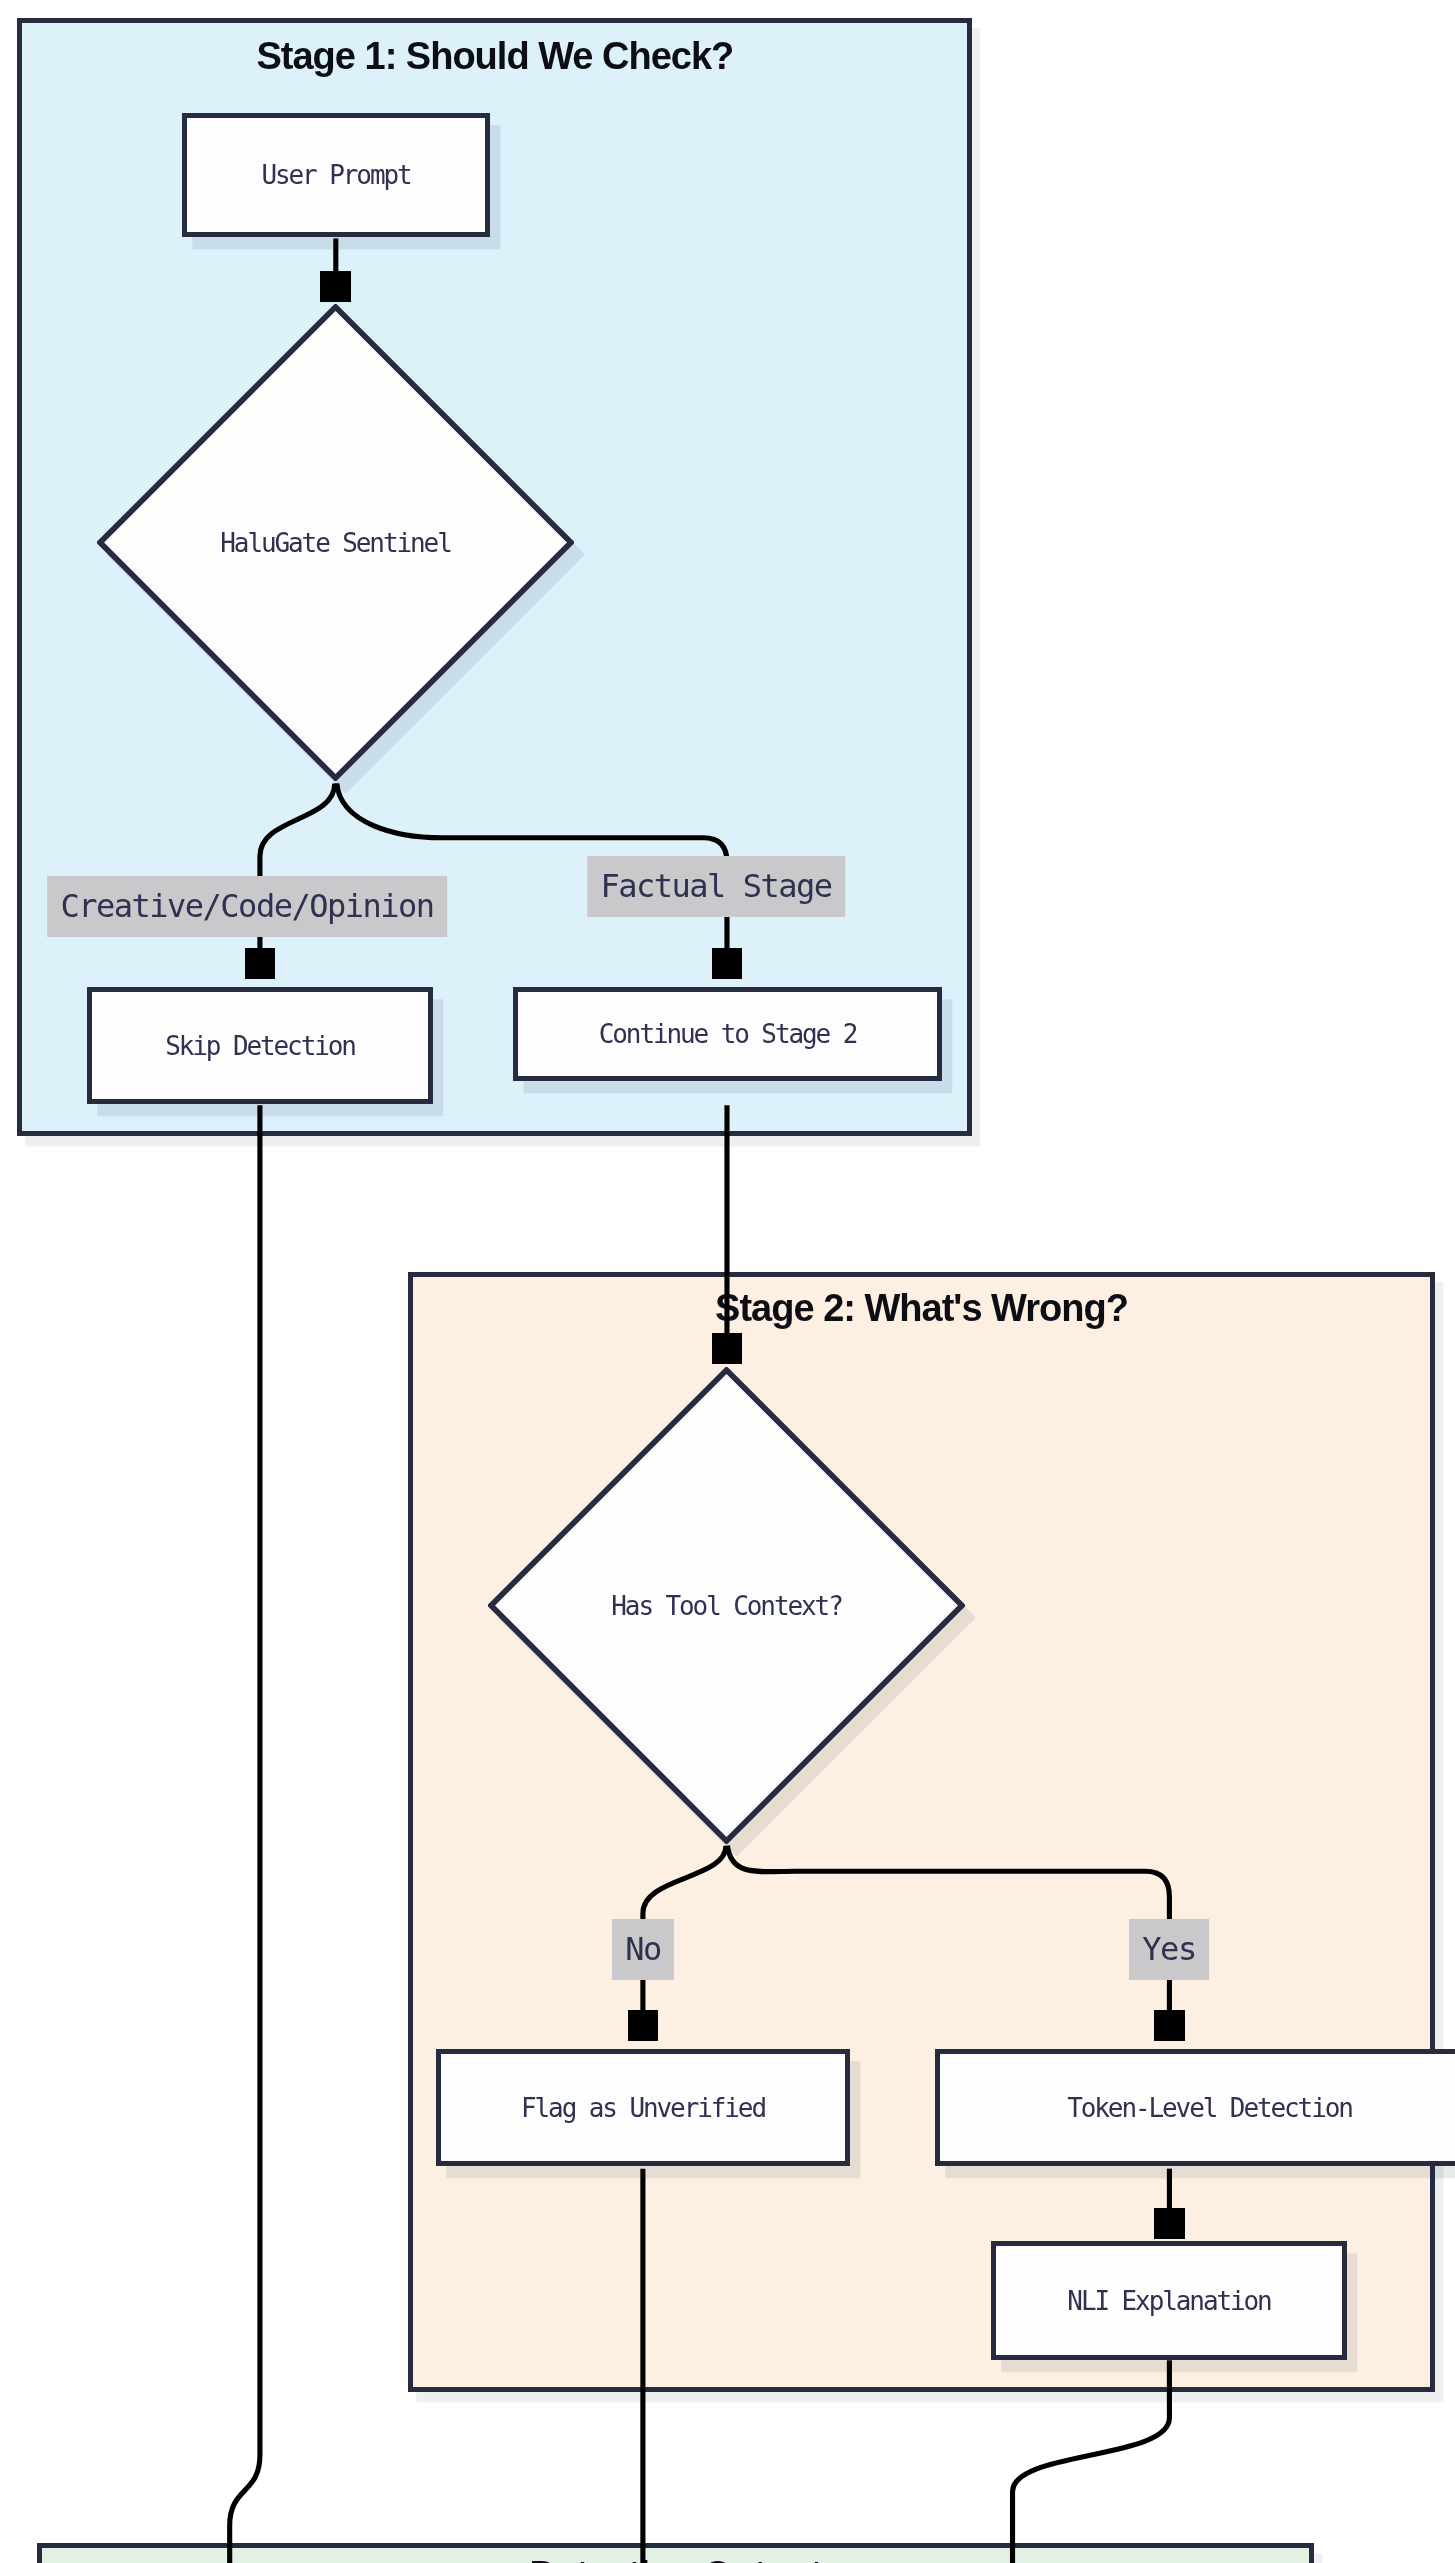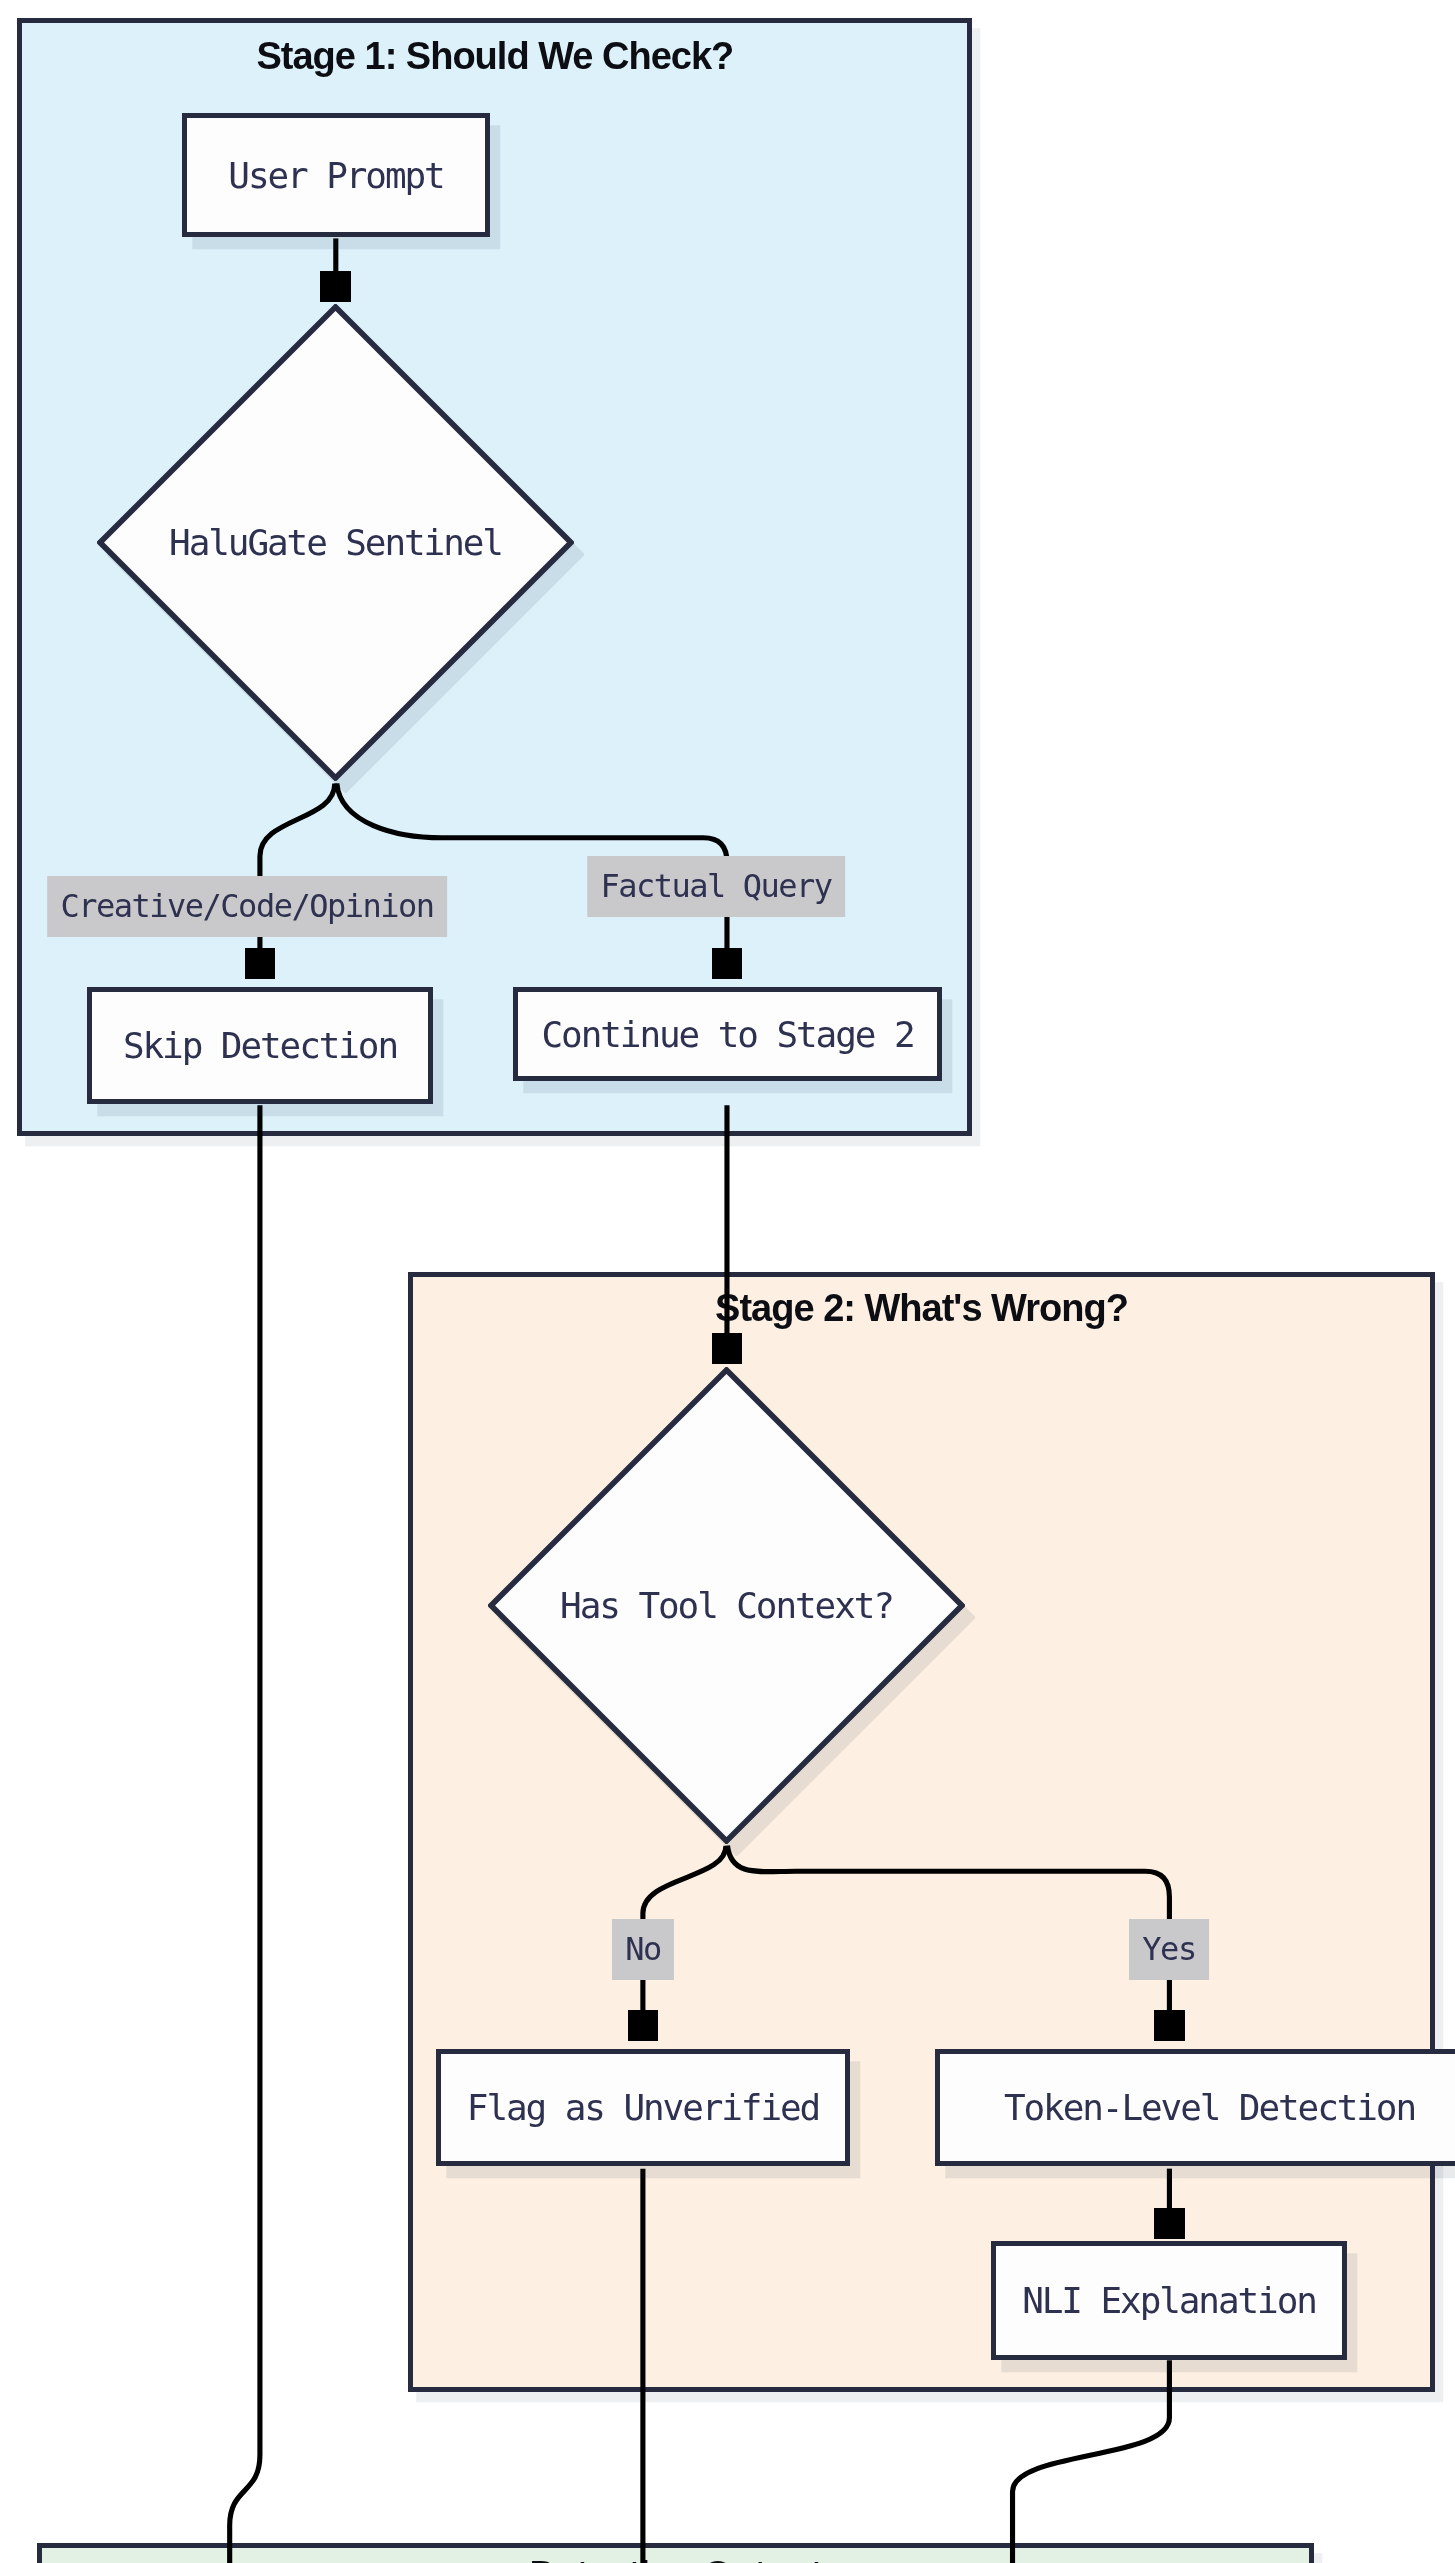--- a/index.html
+++ b/index.html
@@ -52,21 +52,21 @@
   .node{
     position:absolute;
     background:var(--node-fill);
     border:5.1px solid var(--node-border);
     box-shadow:10.3px 12.3px 0 rgba(33,51,66,0.10);
     display:flex;align-items:center;justify-content:center;
     z-index:3;
   }
   .node-label, .diamond-label{
     font-family:"DejaVu Sans Mono",monospace;
-    font-size:36px;
+    font-size:26px;
     letter-spacing:-2.1px;
     color:var(--node-text);
     white-space:nowrap;
     text-align:right;
   }
   .diamond{
     position:absolute;
     z-index:3;
   }
   .diamond svg{
@@ -162,18 +162,18 @@
   </div>
 
   <div class="diamond" style="left:488px;top:1367px;width:477px;height:477px;">
     <svg width="477" height="477" viewBox="0 0 930 930">
       <polygon points="465,6 924,465 465,924 6,465"></polygon>
     </svg>
     <div class="diamond-label">Has Tool Context?</div>
   </div>
 
   <div class="edge-label" style="left:247px;top:856px;margin-top:20px;">Creative/Code/Opinion</div>
-  <div class="edge-label" style="left:716px;top:856px;">Factual Query</div>
+  <div class="edge-label" style="left:716px;top:856px;">Factual Stage</div>
   <div class="edge-label" style="left:643px;top:1919px;">No</div>
   <div class="edge-label" style="left:1169px;top:1919px;">Yes</div>
 
 </div>
 
 
 </body></html>

